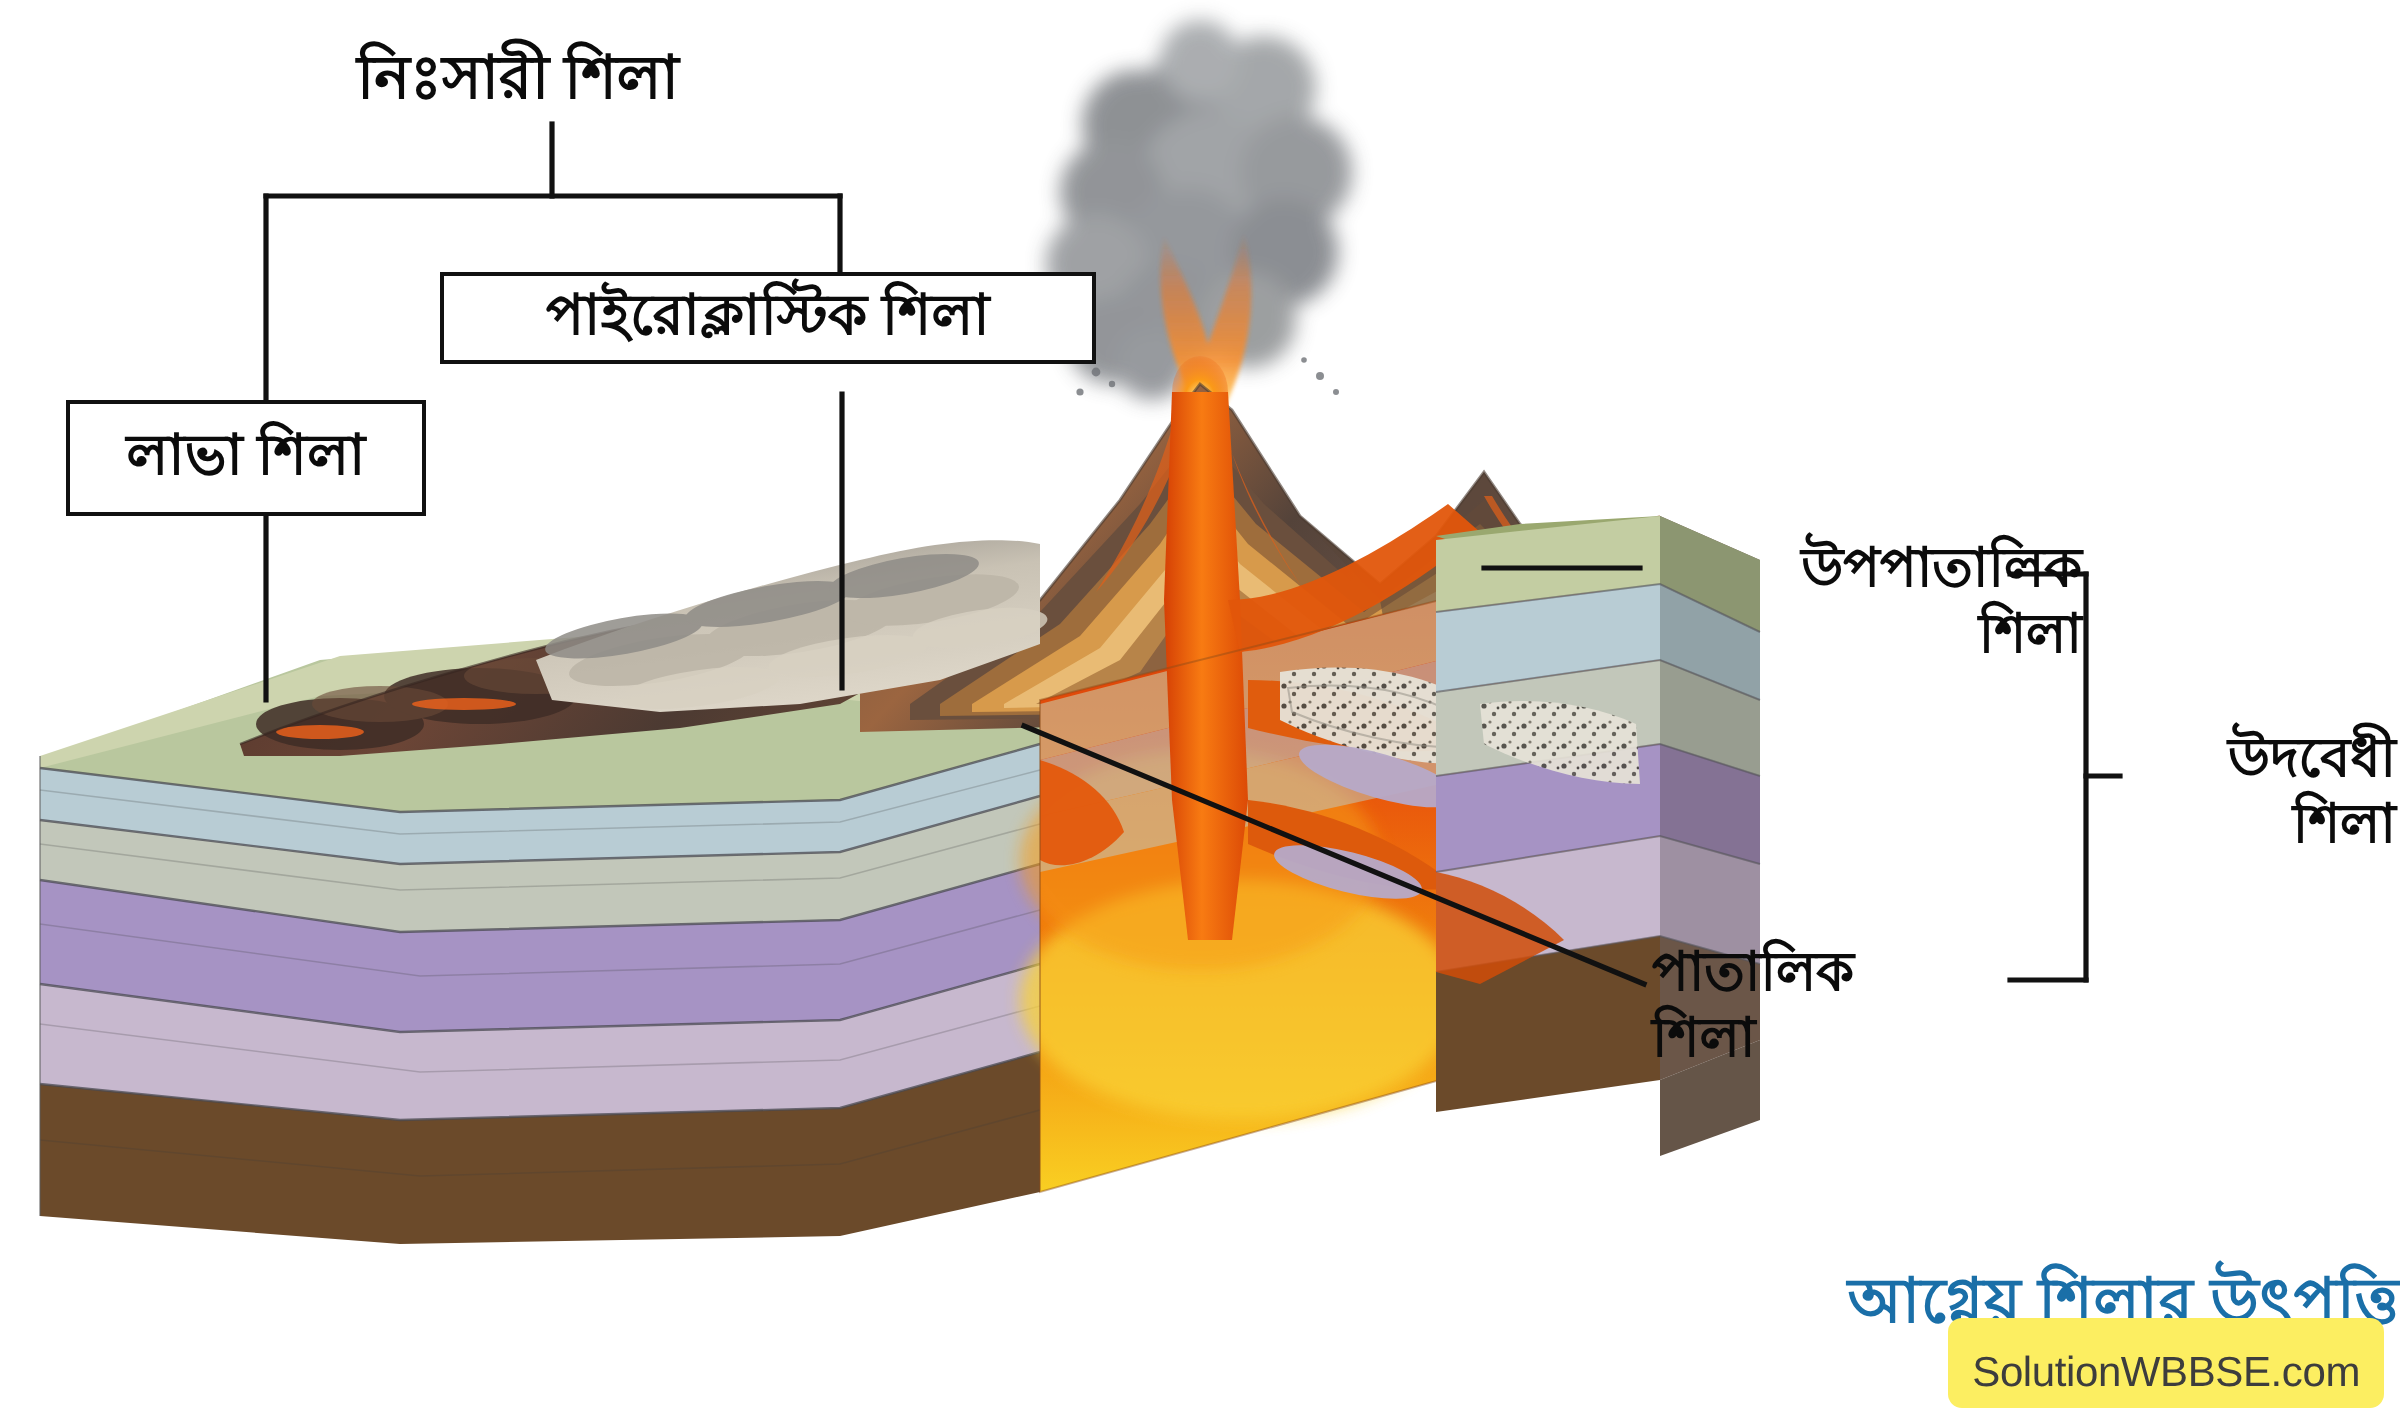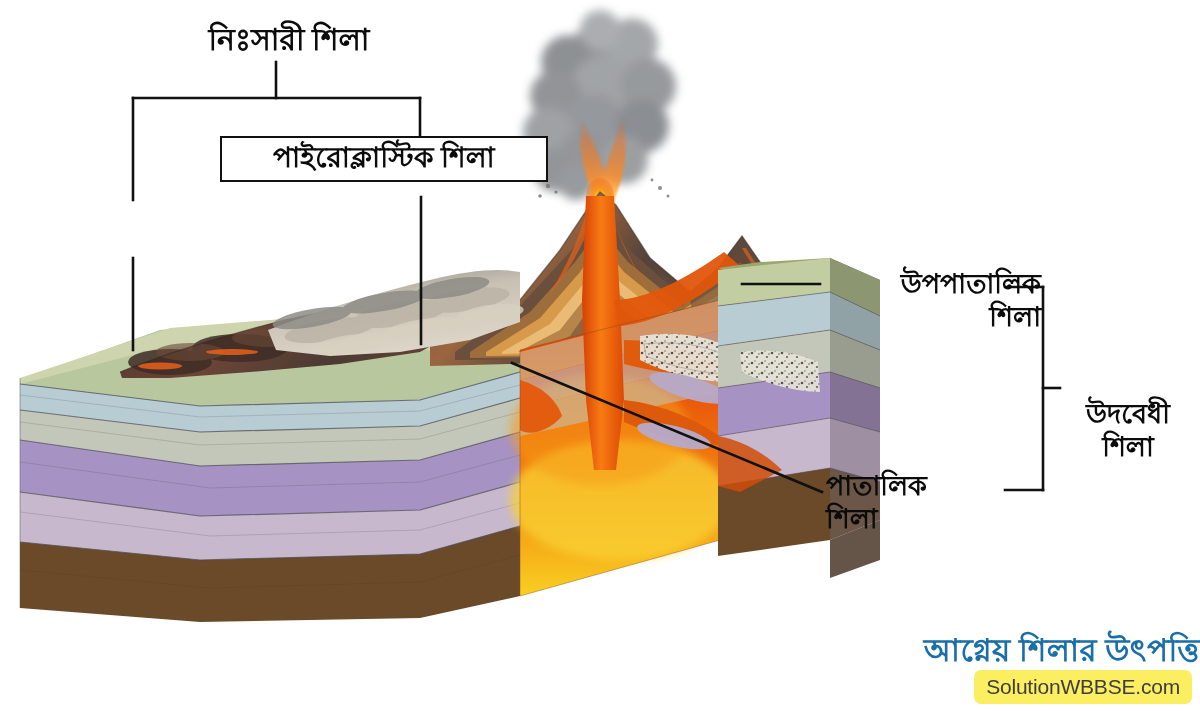--- a/index.html
+++ b/index.html
@@ -41,21 +41,21 @@
     white-space: nowrap;
   }
   .plain-label {
     position: absolute;
     color: #0b0b0b;
     font-family: "Liberation Serif", "DejaVu Serif", serif;
     font-weight: 700;
     line-height: 1.22;
   }
   #label-extrusive {
-    left: 164px; top: 22px;
+    left: 134px; top: 22px;
     width: 250px;
     font-size: 30px;
     text-align: center;
   }
   #label-lava {
     left: 33px; top: 200px;
     width: 180px; height: 58px;
     font-size: 28px;
   }
   #label-pyroclastic {
@@ -72,22 +72,21 @@
   #label-plutonic {
     left: 826px; top: 470px;
     width: 215px;
     font-size: 27px;
     text-align: left;
   }
   #label-intrusive {
     left: 1058px; top: 363px;
     width: 140px;
     font-size: 27px;
-    text-align: center;
-    margin-top: 35px;
+    text-align: right;
   }
   
   #caption {
     position: absolute;
     left: 0; top: 626px;
     width: 1200px;
     text-align: right;
     color: #1a6fa8;
     font-family: "Liberation Serif", "DejaVu Serif", serif;
     font-weight: 700;
@@ -95,21 +94,21 @@
     letter-spacing: 0.5px;
   }
   #caption-inner { display: inline-block; margin-left: -150px; }
   
   #watermark {
     position: absolute;
     right: 8px; bottom: 8px;
     background: #fcee61;
     color: #3d3d3d;
     border-radius: 7px;
-    padding: 6px 12px 7px 12px;
+    padding: 17px 12px 7px 12px;
     font-family: "Liberation Sans", "DejaVu Sans", sans-serif;
     font-size: 21px;
     letter-spacing: -0.2px;
     line-height: 1;
   }
 </style>
 </head>
 <body>
 
 <div id="stage">
@@ -402,20 +401,21 @@
 
       <path d="M1005 287 L1043 287"></path>
       <path d="M1043 287 L1043 490"></path>
       <path d="M1005 490 L1043 490"></path>
       <path d="M1043 388 L1060 388"></path>
     </g>
   </svg>
 
   <div class="plain-label" id="label-extrusive">নিঃসারী শিলা</div>
 
+  <div class="label-box" id="label-lava">লাভা শিলা</div>
 
   <div class="label-box" id="label-pyroclastic">পাইরোক্লাস্টিক শিলা</div>
 
   <div class="plain-label" id="label-hypabyssal">
     <div>উপপাতালিক</div>
     <div>শিলা</div>
   </div>
 
   <div class="plain-label" id="label-plutonic">
     <div>পাতালিক</div>

